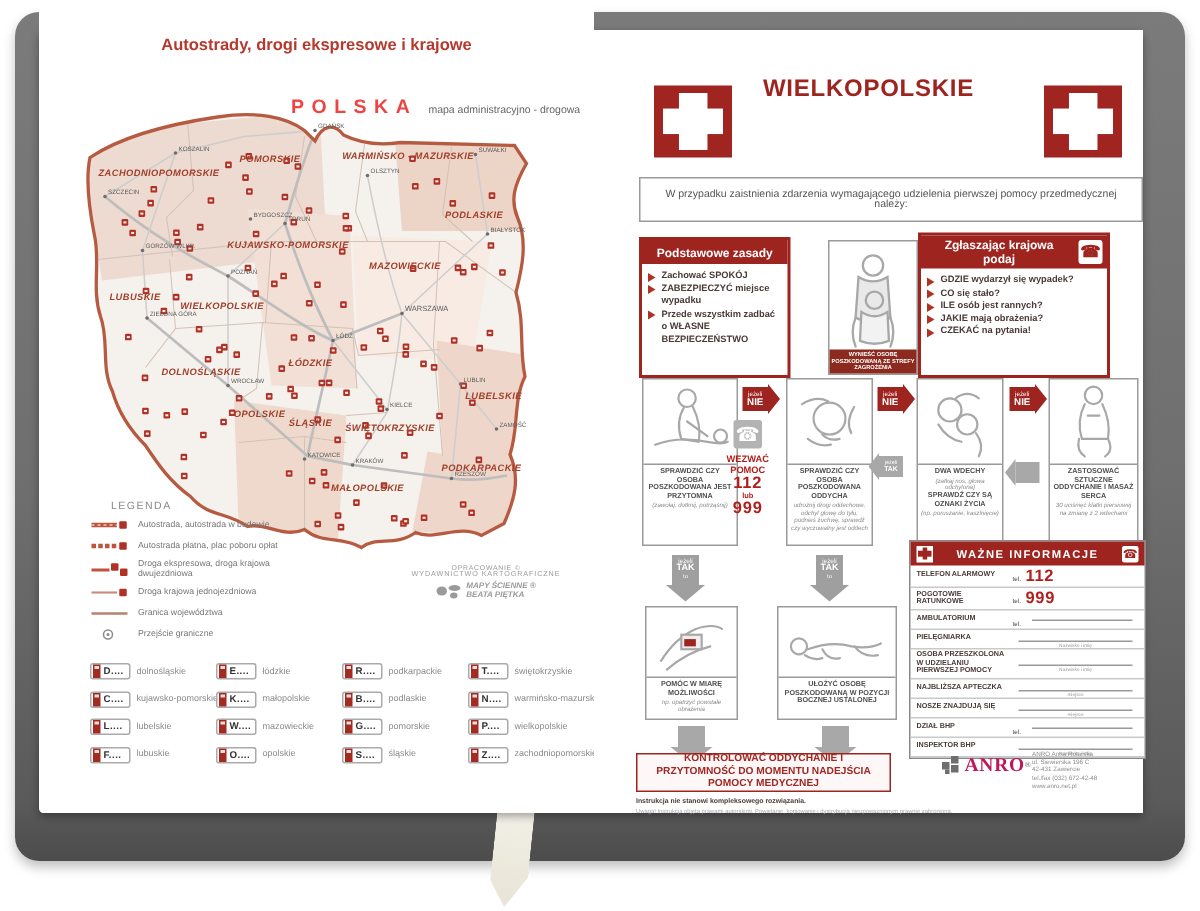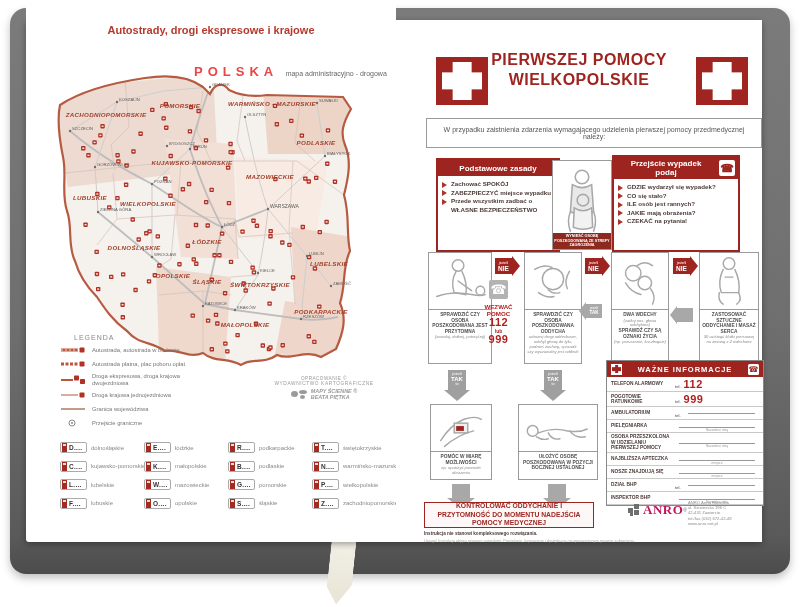--- a/index.html
+++ b/index.html
@@ -664,27 +664,26 @@
           </span>
           <span class="reg">zachodniopomorskie</span>
         </div>
       </div>
   </div>
 
   <div class="page-right">
     <div class="cross" style="left:40px;top:37px;width:52px;height:48px;"></div>
     <div class="cross" style="left:300px;top:37px;width:52px;height:48px;"></div>
     <div class="rp-title">
-      <div>PIERWSZEJ POMOCY</div>
       <div>WIELKOPOLSKIE</div>
     </div>
 
     <div class="intro">W przypadku zaistnienia zdarzenia wymagającego udzielenia pierwszej pomocy przedmedycznej należy:</div>
 
-    <div class="redbox" style="left:40px;top:138px;width:124px;height:94px;">
+    <div class="redbox" style="left:30px;top:138px;width:101px;height:94px;">
       <div class="hdr" style="height:16px;">Podstawowe zasady</div>
       <ul class="blist" id="basics-list">
           <li>Zachować SPOKÓJ</li>
           <li>ZABEZPIECZYĆ miejsce wypadku</li>
           <li>Przede wszystkim zadbać o WŁASNE BEZPIECZEŃSTWO</li>
         </ul>
     </div>
 
     <div class="photo" style="left:156px;top:140px;width:60px;height:90px;">
       <svg viewBox="0 0 60 90">
@@ -695,21 +694,21 @@
           <path d="M22,48 Q31,54 40,48 L41,68 Q31,72 21,68 Z" fill="#f2f2f2"></path>
           <path d="M18,52 Q14,62 18,72"></path>
             <path d="M42,52 Q46,62 42,72"></path>
         </g>
       </svg>
       <div class="capbar">WYNIEŚĆ OSOBĘ POSZKODOWANĄ ZE STREFY ZAGROŻENIA</div>
     </div>
 
     <div class="redbox" style="left:216px;top:135px;width:128px;height:97px;">
       <div class="hdr" style="height:22px;line-height:9px;padding-right:20px;">
-        <span style="display:block;width:90px;">Przejście wypadek podaj</span>
+        <span style="display:block;width:90px;">Zgłaszając krajowa podaj</span>
         <span class="phone-sq" style="right:3px;top:3px;width:16px;height:16px;background:#fff;border-radius:2px;">
           <span style="color:#9e2420;font-size:11px;">☎</span>
         </span>
       </div>
       <ul class="blist" id="report-list">
           <li>GDZIE wydarzył się wypadek?</li>
           <li>CO się stało?</li>
           <li>ILE osób jest rannych?</li>
           <li>JAKIE mają obrażenia?</li>
           <li>CZEKAĆ na pytania!</li>

